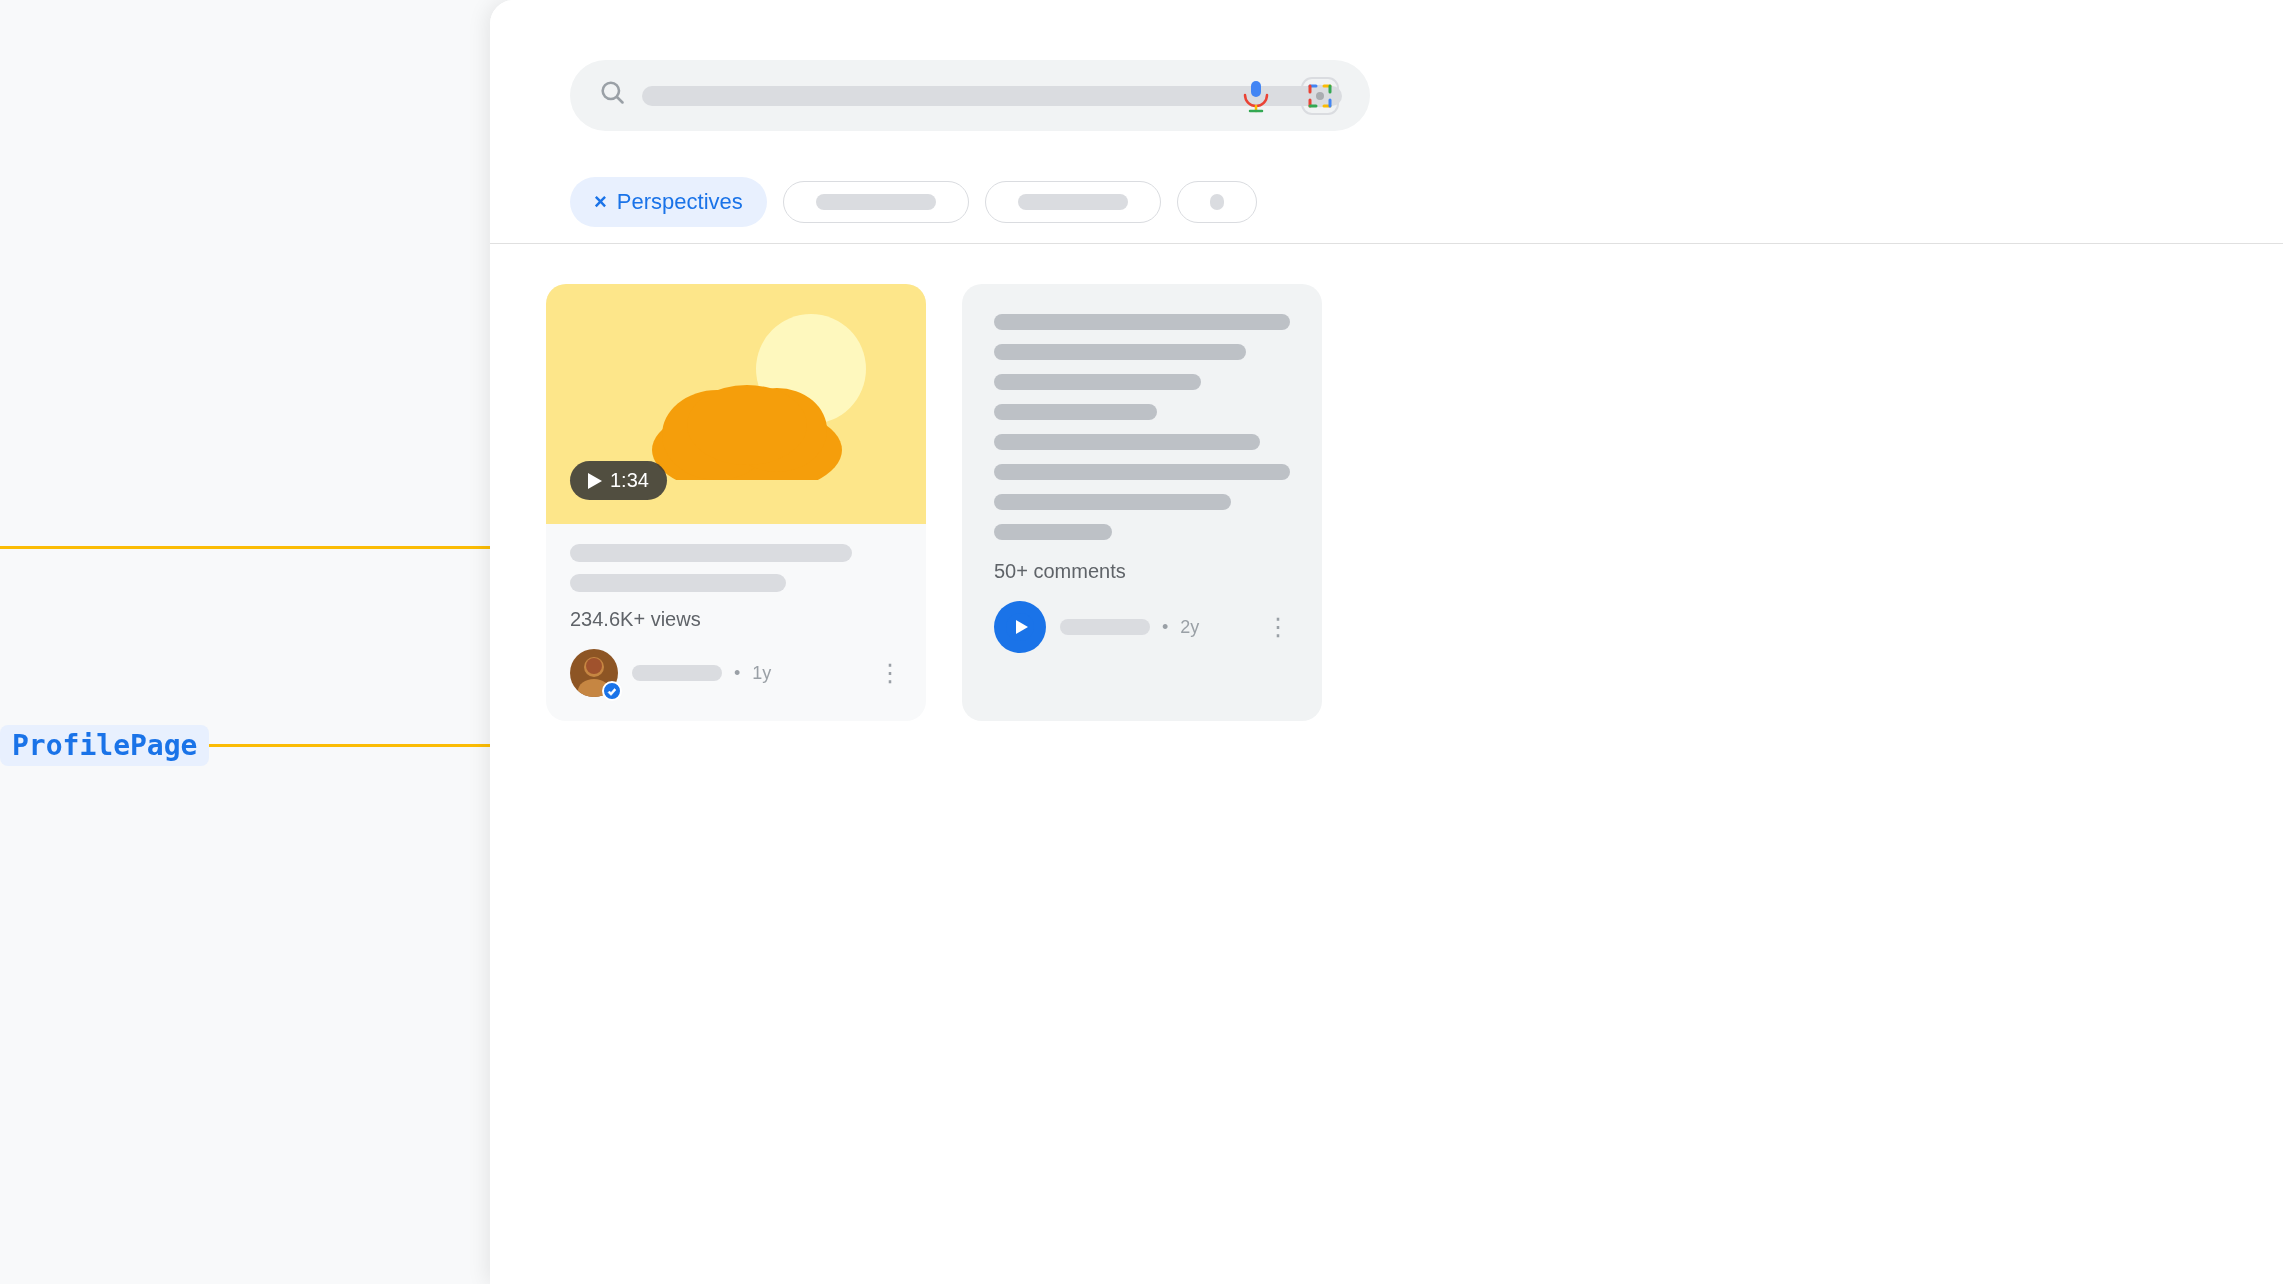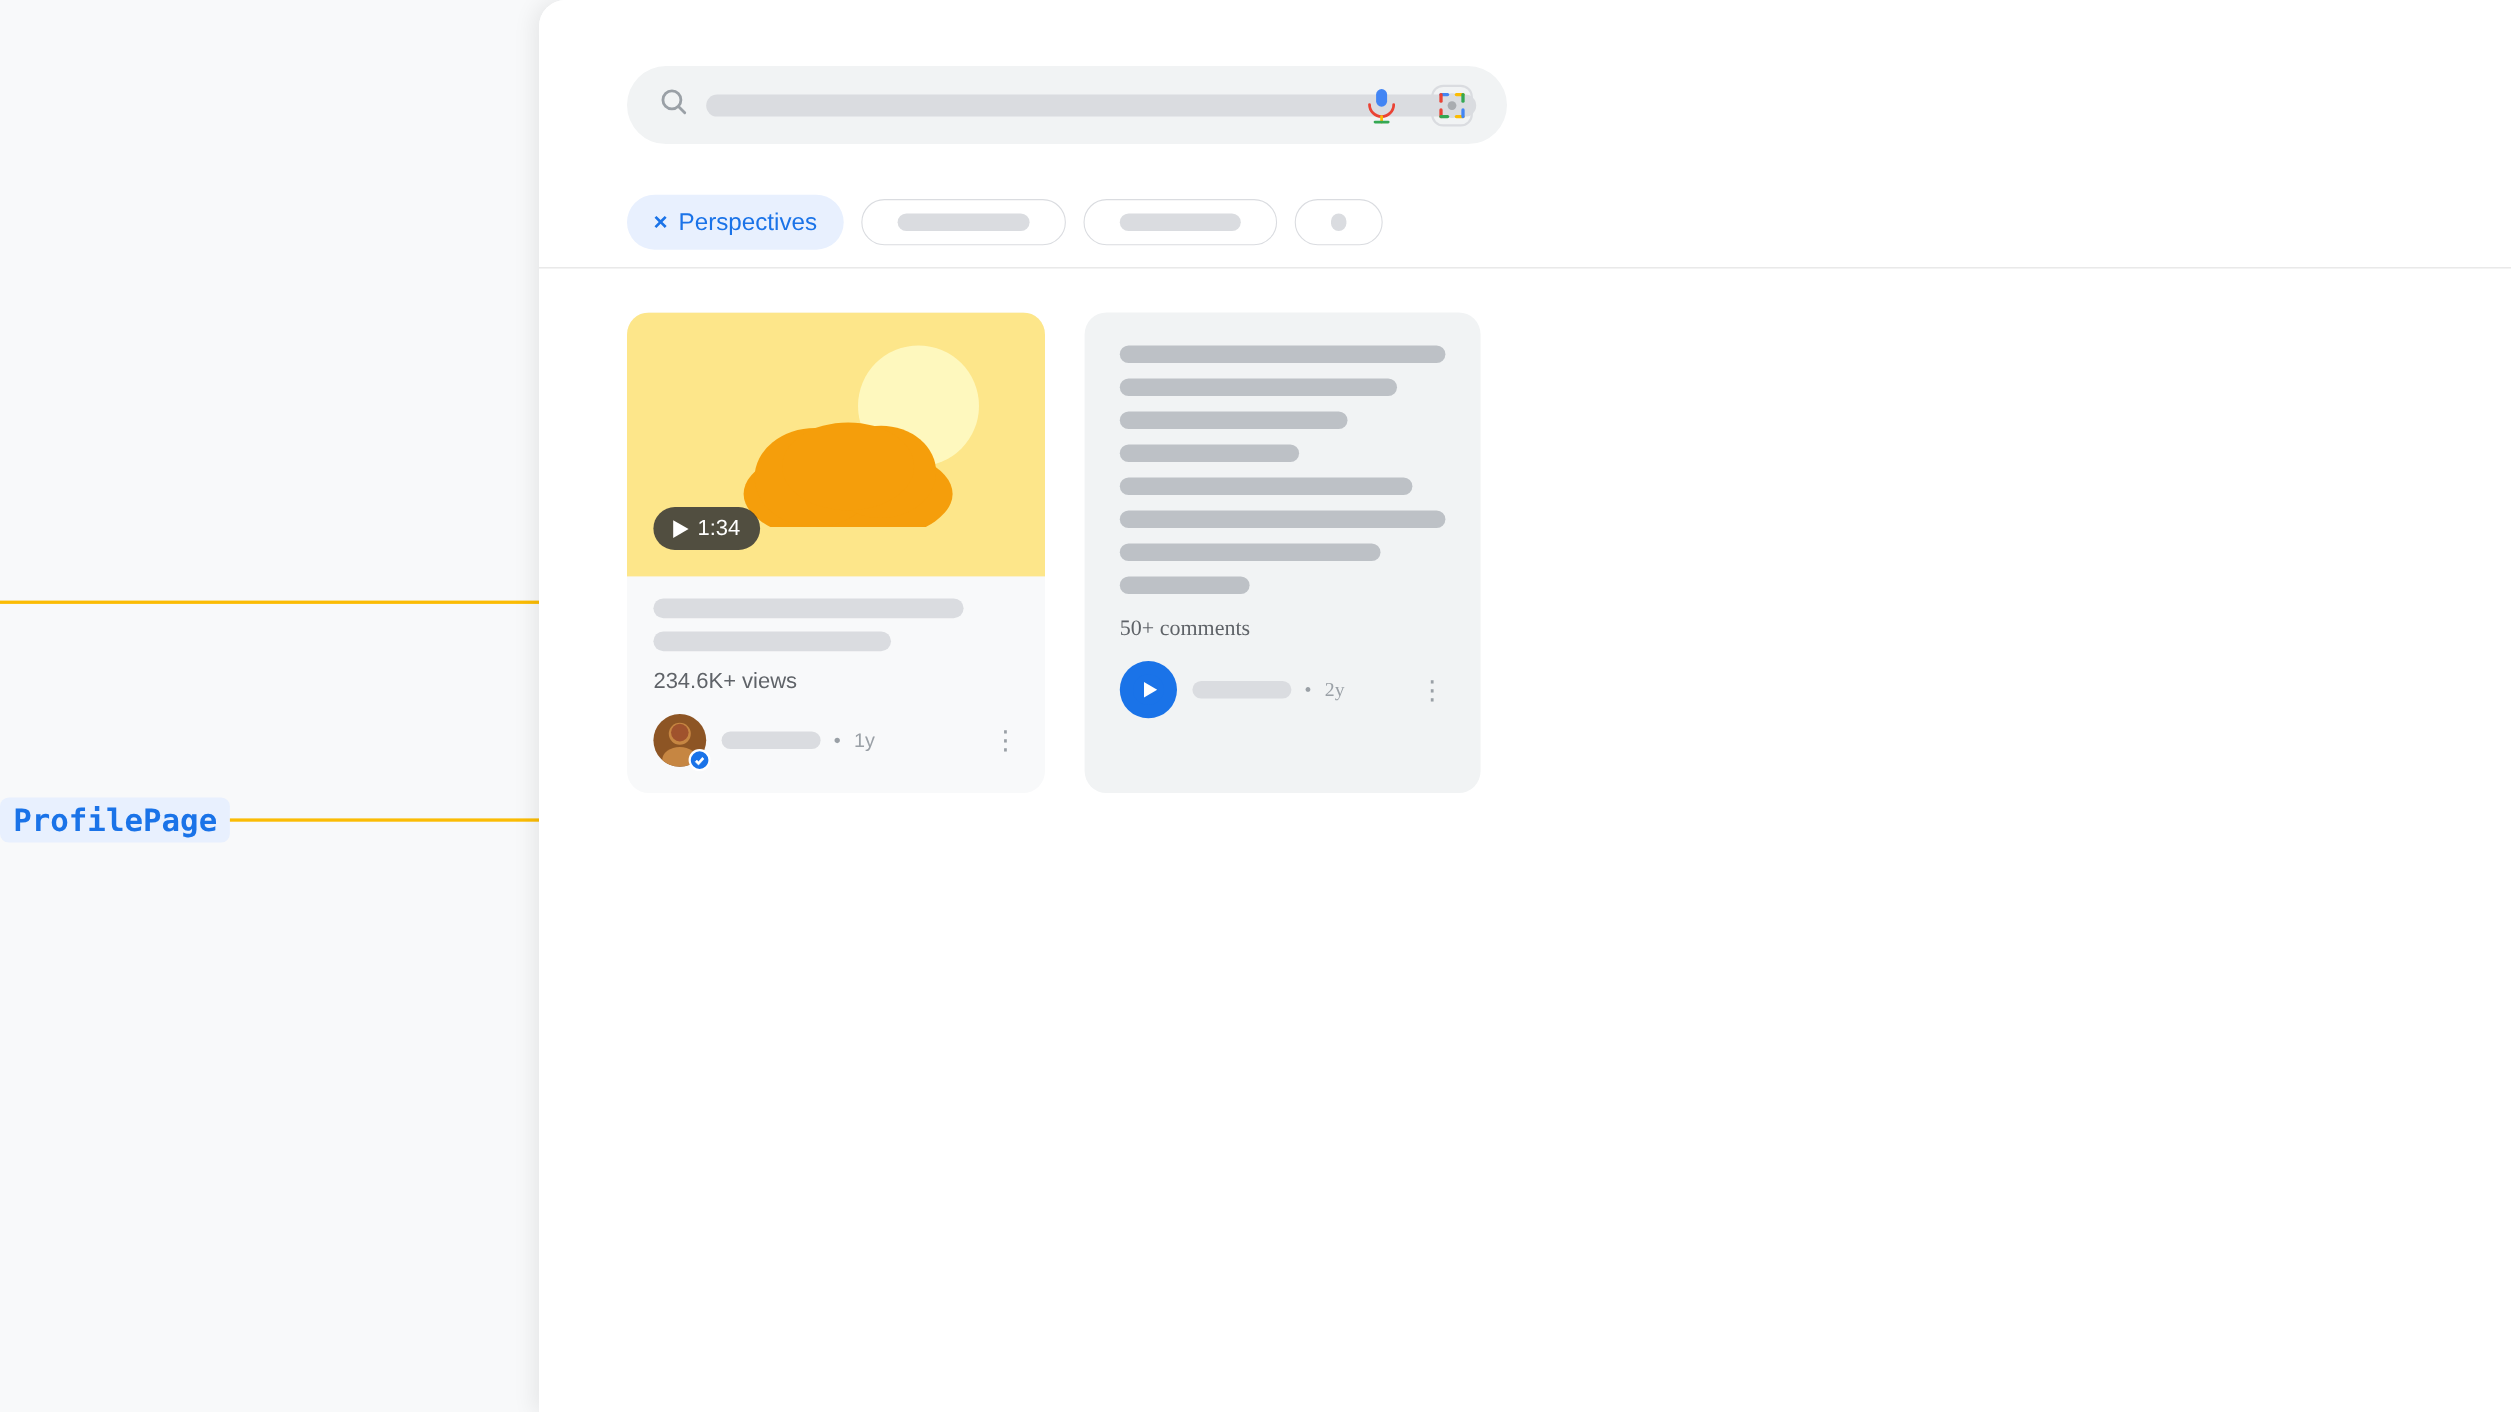--- a/index.html
+++ b/index.html
@@ -119,21 +119,21 @@
     }
 
     .chip-placeholder {
       height: 18px;
       background: #dadce0;
       border-radius: 9px;
     }
 
     
     .content-area {
-      padding: 40px 80px;
+      padding: 40px 56px;
       display: flex;
       gap: 36px;
     }
 
     
     .card {
       background: #f8f9fa;
       border-radius: 20px;
       overflow: hidden;
       width: 380px;
@@ -254,21 +254,20 @@
       cursor: pointer;
     }
 
     
     .card-article {
       background: #f1f3f4;
       border-radius: 20px;
       padding: 30px 32px;
       width: 360px;
       flex-shrink: 0;
-      font-family: Liberation Serif, serif;
     }
 
     .article-line {
       height: 16px;
       background: #bdc1c6;
       border-radius: 8px;
       margin-bottom: 14px;
     }
     .article-line.w100 { width: 100%; }
     .article-line.w85 { width: 85%; }

